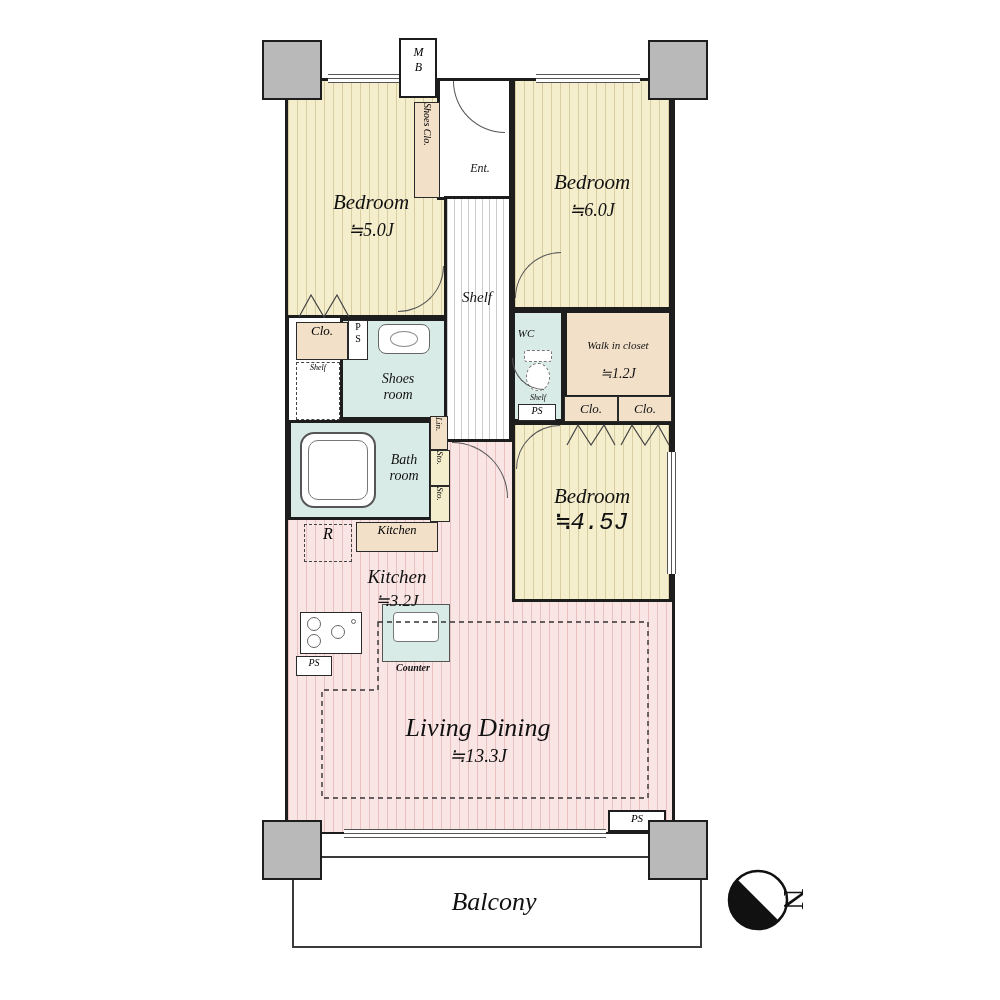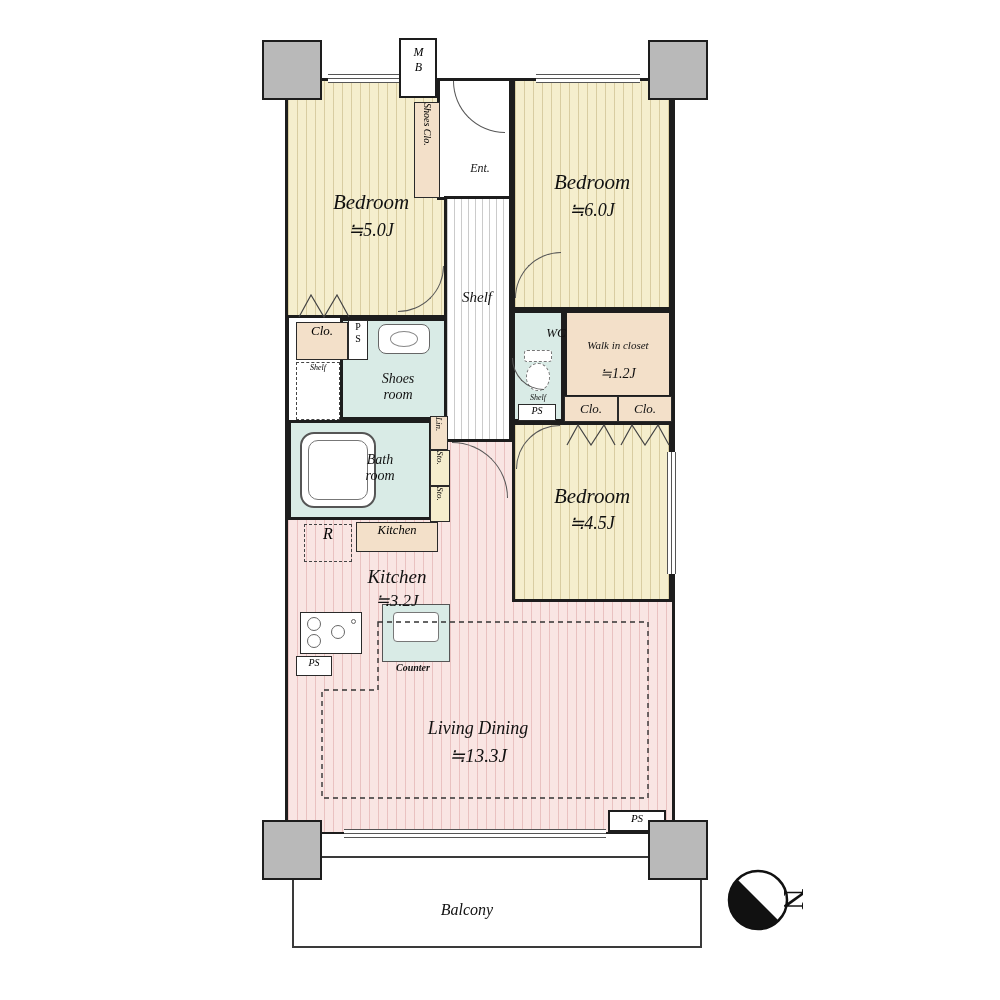--- a/index.html
+++ b/index.html
@@ -27,21 +27,21 @@
   .win-v{position:absolute;box-sizing:border-box;z-index:20;border-left:1.5px solid #555;border-right:1.5px solid #555;background:#fff linear-gradient(90deg,#555,#555) center/1px 100% no-repeat;}
   .arc{position:absolute;box-sizing:border-box;z-index:15;}
   svg{display:block;}
 </style>
 </head>
 <body>
 
 <div class="canvas">
 
   <div class="b2 white" style="left:292px;top:856px;width:410px;height:92px;border-color:#3a3a3a;"></div>
-  <div class="lbl" style="left:467px;top:902px;font-size:16px;margin-top:8px;">Balcony</div>
+  <div class="lbl" style="left:494px;top:902px;font-size:26px;">Balcony</div>
 
   <div class="abs white" style="left:285px;top:78px;width:390px;height:756px;border:4px solid #1d1d1d;z-index:1;"></div>
 
   <div class="abs pinkst" style="left:0;top:0;width:1000px;height:1000px;z-index:2;clip-path:polygon(444px 440px, 512px 440px, 512px 600px, 672px 600px, 672px 832px, 288px 832px, 288px 518px, 444px 518px);"></div>
 
   <div class="room cream" style="left:285px;top:78px;width:162px;height:240px;z-index:3;"></div>
   <div class="room white" style="left:437px;top:78px;width:75px;height:122px;z-index:4;"></div>
   <div class="b15 tan flexc" style="left:414px;top:102px;width:26px;height:96px;z-index:5;">
     <span class="vrot it" style="font-size:10px;">Shoes Clo.</span>
   </div>
@@ -135,33 +135,33 @@
   </svg>
   <svg class="abs" style="left:620px;top:424px;z-index:8;" width="50" height="22" viewBox="0 0 50 22">
     <polyline points="1,21 12,1 25,21 38,1 49,21" fill="none" stroke="#444" stroke-width="1.2"></polyline>
   </svg>
 
   <div class="lbl" style="left:371px;top:203px;font-size:21px;">Bedroom</div>
   <div class="lbl" style="left:371px;top:230px;font-size:18px;">≒5.0J</div>
   <div class="lbl" style="left:592px;top:183px;font-size:21px;">Bedroom</div>
   <div class="lbl" style="left:592px;top:210px;font-size:18px;">≒6.0J</div>
   <div class="lbl" style="left:592px;top:497px;font-size:21px;">Bedroom</div>
-  <div class="lbl" style="left:592px;top:523px;font-size:18px;">≒4.5J</div>
+  <div class="lbl" style="left:592px;top:523px;font-size:24px;font-family:Liberation Mono, monospace;">≒4.5J</div>
   <div class="lbl" style="left:480px;top:169px;font-size:12px;">Ent.</div>
   <div class="lbl" style="left:477px;top:297px;font-size:15px;">Shelf</div>
-  <div class="lbl" style="left:556px;top:333px;font-size:13px;">WC</div>
+  <div class="lbl" style="left:526px;top:333px;font-size:11px;">WC</div>
   <div class="lbl wrapLbl" style="left:618px;top:345px;font-size:11px;width:72px;">Walk in closet</div>
   <div class="lbl" style="left:618px;top:374px;font-size:14px;">≒1.2J</div>
   <div class="lbl flexc" style="left:591px;top:409px;font-size:13px;">Clo.</div>
   <div class="lbl flexc" style="left:645px;top:409px;font-size:13px;">Clo.</div>
   <div class="lbl wrapLbl" style="left:398px;top:387px;font-size:14px;width:62px;">Shoes room</div>
-  <div class="lbl wrapLbl" style="left:380px;top:468px;font-size:14px;width:46px;">Bath room</div>
+  <div class="lbl wrapLbl" style="left:404px;top:468px;font-size:14px;width:46px;">Bath room</div>
   <div class="lbl" style="left:397px;top:577px;font-size:19px;">Kitchen</div>
   <div class="lbl" style="left:397px;top:601px;font-size:17px;">≒3.2J</div>
-  <div class="lbl" style="left:478px;top:728px;font-size:18px;font-family:Liberation Serif, serif;">Living Dining</div>
+  <div class="lbl" style="left:478px;top:728px;font-size:26px;font-family:Liberation Serif, serif;">Living Dining</div>
   <div class="lbl" style="left:478px;top:756px;font-size:19px;">≒13.3J</div>
 
   <div class="pillar" style="left:262px;top:40px;width:60px;height:60px;"></div>
   <div class="pillar" style="left:648px;top:40px;width:60px;height:60px;"></div>
   <div class="pillar" style="left:262px;top:820px;width:60px;height:60px;"></div>
   <div class="pillar" style="left:648px;top:820px;width:60px;height:60px;"></div>
 
   <div class="b2 white flexc" style="left:399px;top:38px;width:38px;height:60px;z-index:45;align-items:flex-start;padding-top:5px;">
     <span class="vup it" style="font-size:12px;">MB</span>
   </div>

